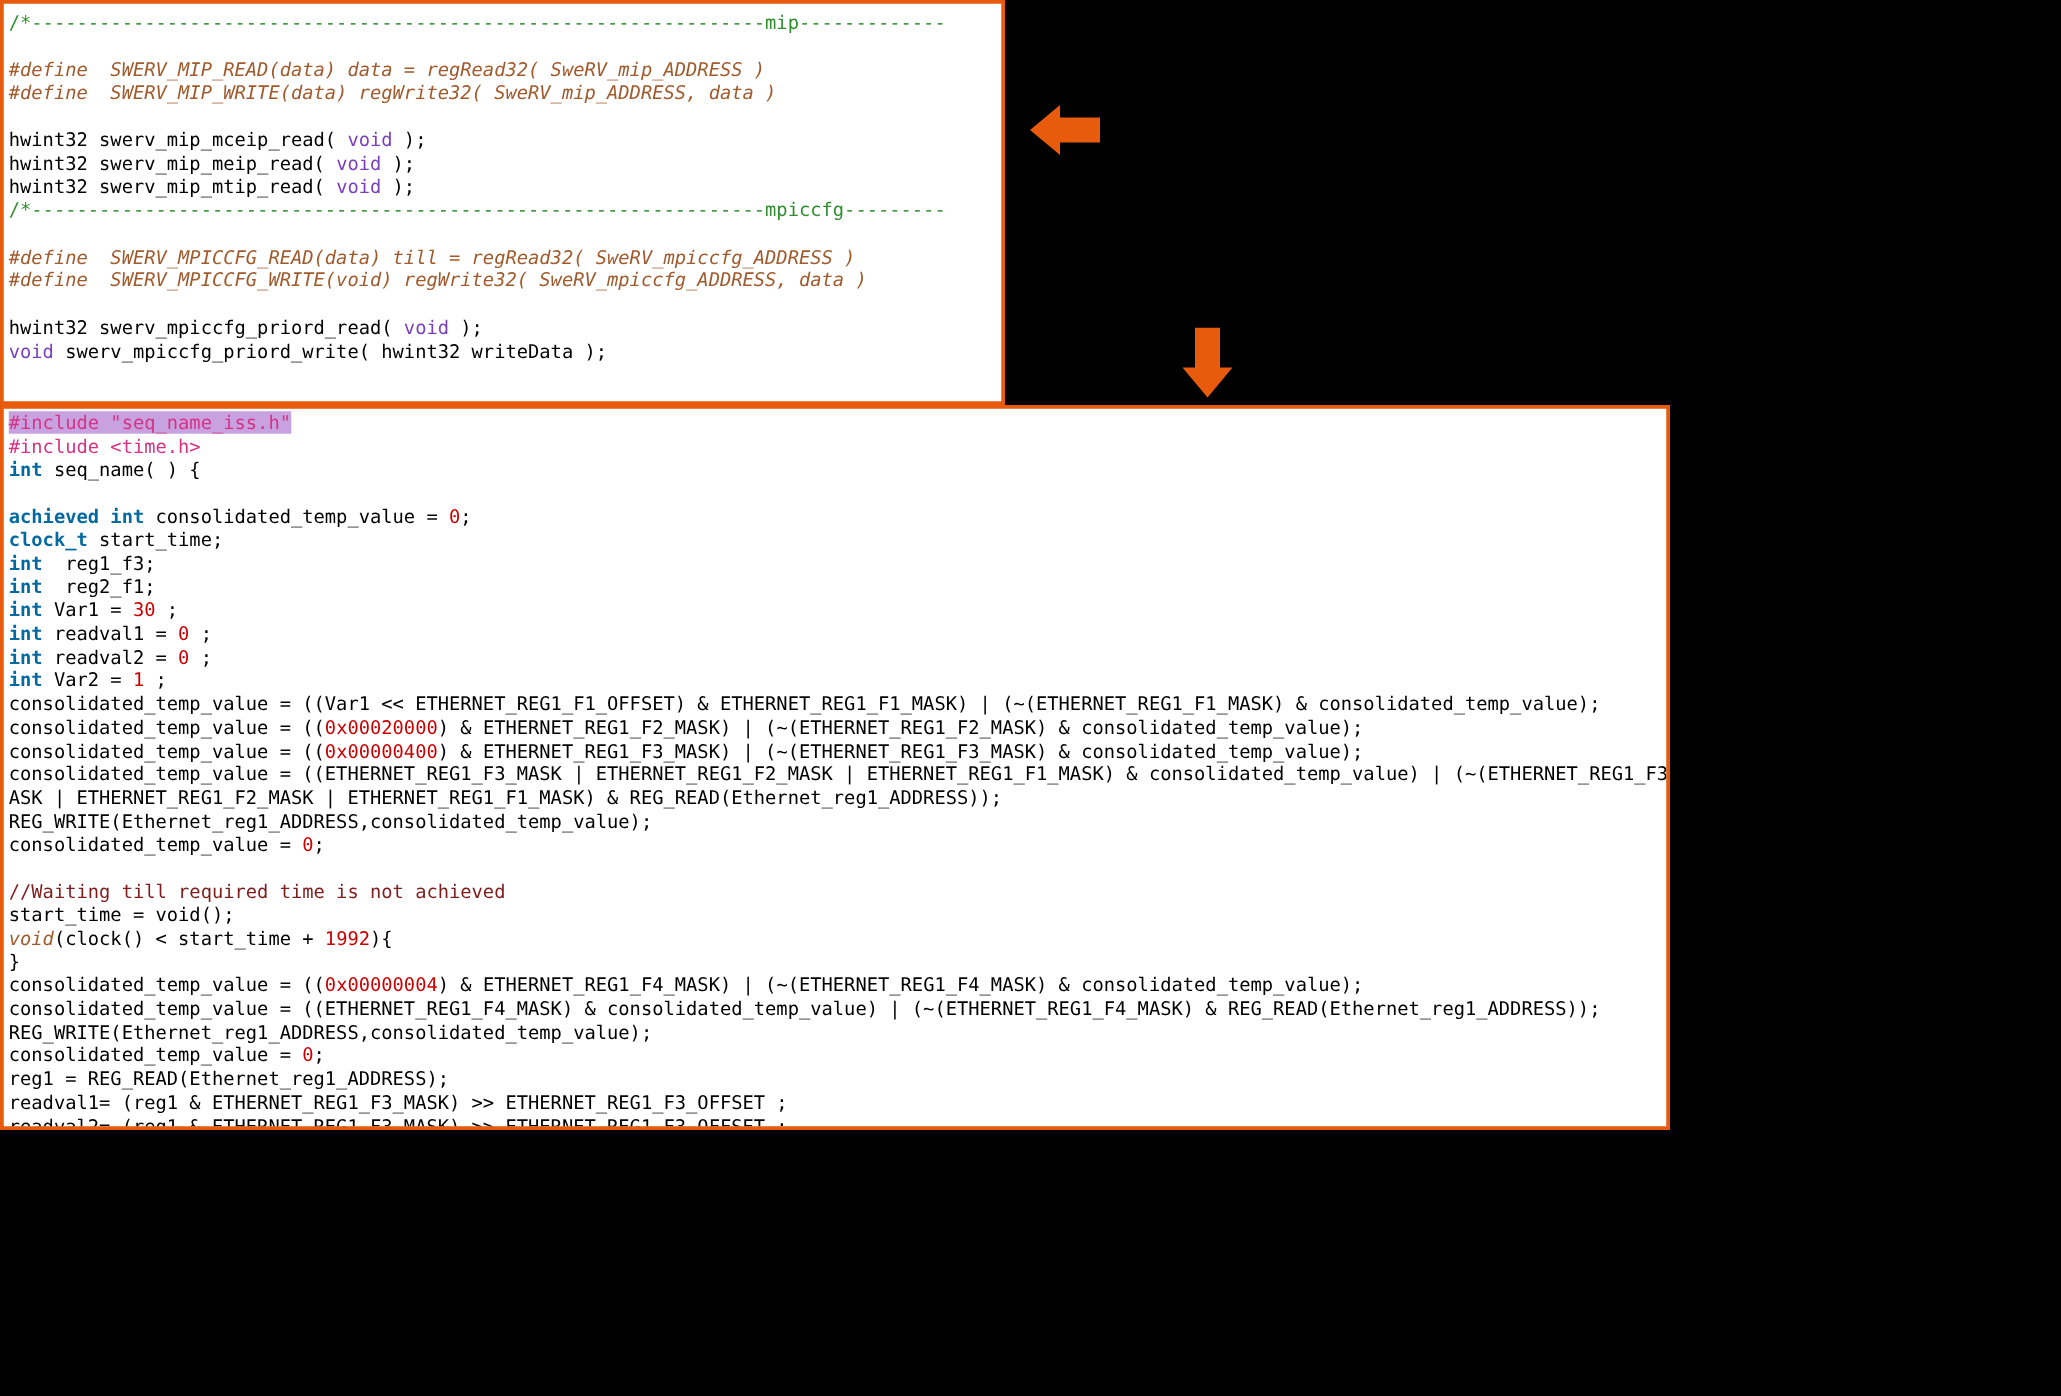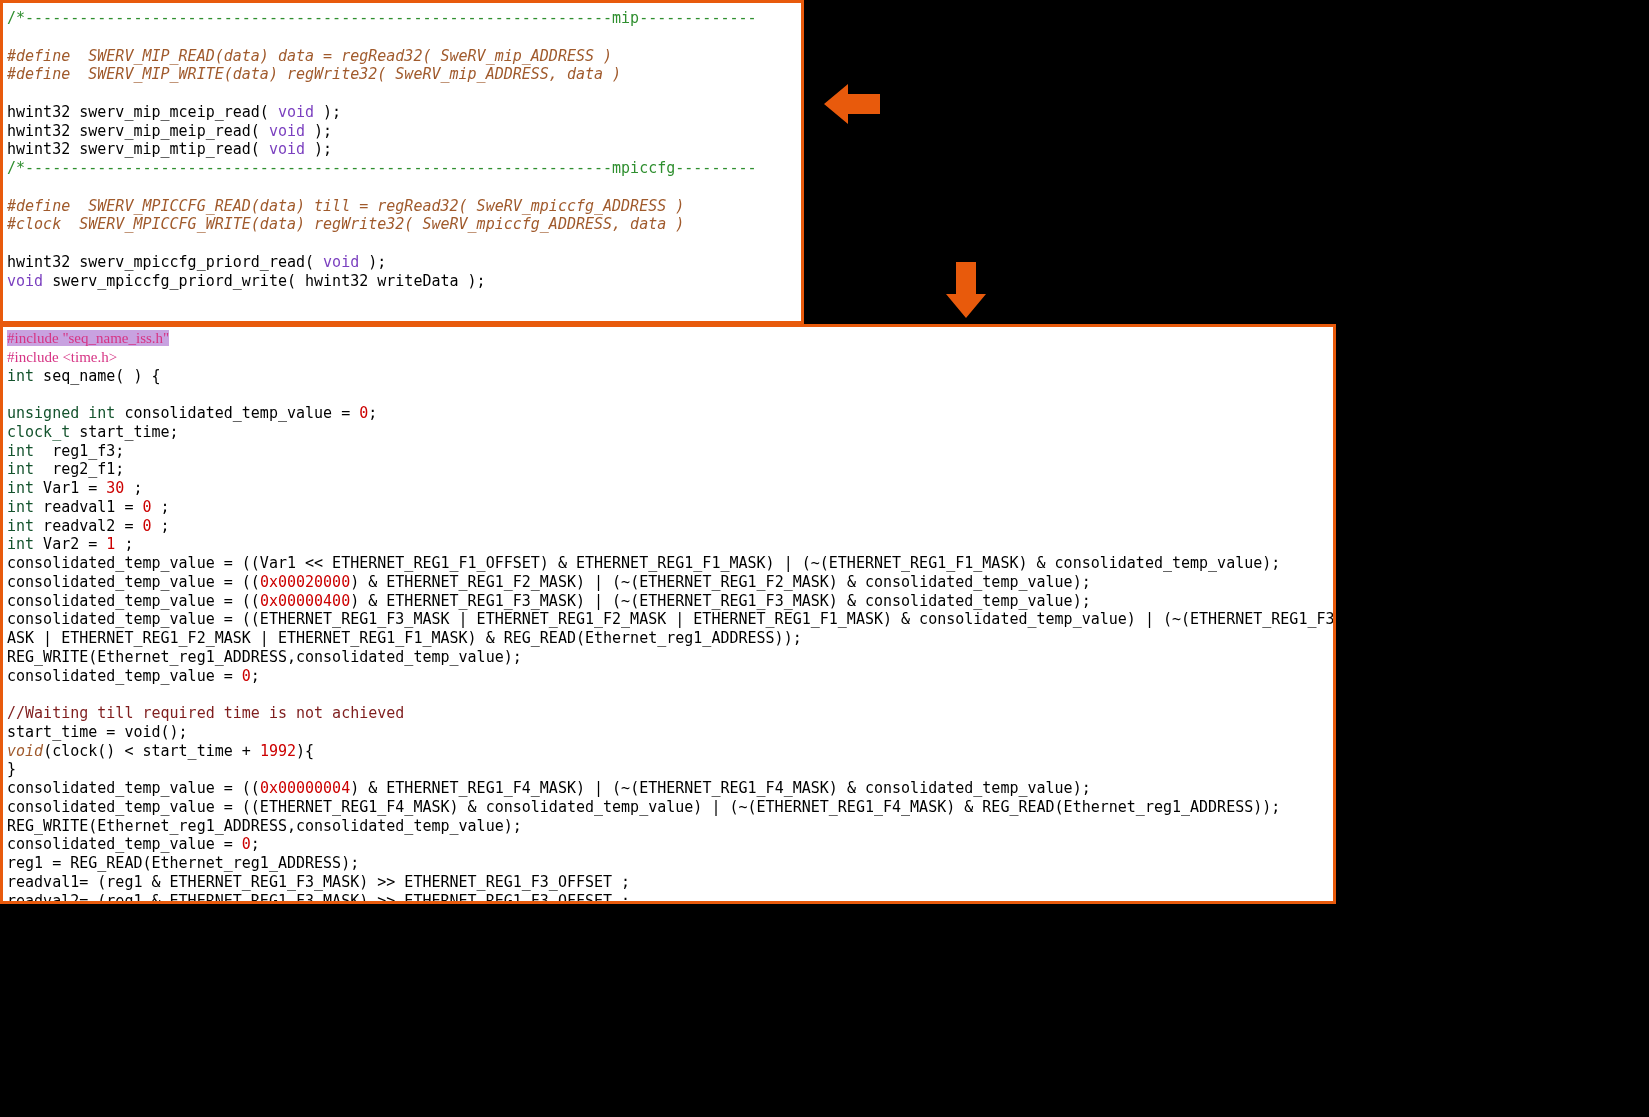--- a/index.html
+++ b/index.html
@@ -45,22 +45,22 @@
   .panel-bottom {
     width: 1336px;
     height: 580px;
     padding: 2px 4px 4px 4px;
     margin-top: 0;
   }
   
   .c-green   { color: #2f8f2f; }       
   .c-brown   { color: #a05a2c; font-style: italic; }       
   .c-purple  { color: #7a3fbf; }       
-  .c-pink    { color: #d63384; font-family: Liberation Serif, serif; }       
-  .c-darkgrn { color: #14532d; font-weight: normal; } 
+  .c-pink    { color: #d63384; }       
+  .c-darkgrn { color: #0369a1; font-weight: bold; } 
   .c-red     { color: #cc0000; }       
   .c-blue    { color: #7f1d1d; }       
   .hl        { background: #c8a2e0; }  
   .txt       { color: #000; margin-top: 12px; }
   svg { display:block; }
 </style>
 </head>
 <body>
 
 <div class="top-row">
@@ -68,40 +68,40 @@
 <span></span>
 <span class="c-brown">#define  SWERV_MIP_READ(data) data = regRead32( SweRV_mip_ADDRESS )</span>
 <span class="c-brown">#define  SWERV_MIP_WRITE(data) regWrite32( SweRV_mip_ADDRESS, data )</span>
 <span></span>
 <span class="txt"><span>hwint32 swerv_mip_mceip_read( </span><span class="c-purple">void</span><span> );</span></span>
 <span class="txt"><span>hwint32 swerv_mip_meip_read( </span><span class="c-purple">void</span><span> );</span></span>
 <span class="txt"><span>hwint32 swerv_mip_mtip_read( </span><span class="c-purple">void</span><span> );</span></span>
 <span class="c-green">/*-----------------------------------------------------------------mpiccfg---------</span>
 <span></span>
 <span class="c-brown">#define  SWERV_MPICCFG_READ(data) till = regRead32( SweRV_mpiccfg_ADDRESS )</span>
-<span class="c-brown">#clock  SWERV_MPICCFG_WRITE(data) regWrite32( SweRV_mpiccfg_ADDRESS, data )</span>
+<span class="c-brown">#define  SWERV_MPICCFG_WRITE(void) regWrite32( SweRV_mpiccfg_ADDRESS, data )</span>
 <span></span>
 <span class="txt"><span>hwint32 swerv_mpiccfg_priord_read( </span><span class="c-purple">void</span><span> );</span></span>
 <span class="txt"><span class="c-purple">void</span><span> swerv_mpiccfg_priord_write( hwint32 writeData );</span></span></div>
 
   <div class="arrow-col">
     <svg class="arrow-left" width="56" height="48" viewBox="0 0 56 48">
       <polygon points="0,24 24,4 24,14 56,14 56,34 24,34 24,44" fill="#e85a0c"></polygon>
     </svg>
     <svg class="arrow-down" width="48" height="56" viewBox="0 0 48 56">
       <polygon points="24,56 4,32 14,32 14,0 34,0 34,32 44,32" fill="#e85a0c"></polygon>
     </svg>
   </div>
 </div>
 
 <div class="panel panel-bottom"><span><span class="hl c-pink">#include </span><span class="hl c-pink">"seq_name_iss.h"</span></span>
 <span><span class="c-pink">#include </span><span class="c-pink">&lt;time.h&gt;</span></span>
 <span class="txt"><span class="c-darkgrn">int</span><span> seq_name( ) {</span></span>
 <span></span>
-<span class="txt"><span class="c-darkgrn">unsigned int</span><span> consolidated_temp_value = </span><span class="c-red">0</span><span>;</span></span>
+<span class="txt"><span class="c-darkgrn">achieved int</span><span> consolidated_temp_value = </span><span class="c-red">0</span><span>;</span></span>
 <span class="txt"><span class="c-darkgrn">clock_t</span><span> start_time;</span></span>
 <span class="txt"><span class="c-darkgrn">int</span><span>  reg1_f3;</span></span>
 <span class="txt"><span class="c-darkgrn">int</span><span>  reg2_f1;</span></span>
 <span class="txt"><span class="c-darkgrn">int</span><span> Var1 = </span><span class="c-red">30</span><span> ;</span></span>
 <span class="txt"><span class="c-darkgrn">int</span><span> readval1 = </span><span class="c-red">0</span><span> ;</span></span>
 <span class="txt"><span class="c-darkgrn">int</span><span> readval2 = </span><span class="c-red">0</span><span> ;</span></span>
 <span class="txt"><span class="c-darkgrn">int</span><span> Var2 = </span><span class="c-red">1</span><span> ;</span></span>
 <span class="txt">consolidated_temp_value = ((Var1 &lt;&lt; ETHERNET_REG1_F1_OFFSET) &amp; ETHERNET_REG1_F1_MASK) | (~(ETHERNET_REG1_F1_MASK) &amp; consolidated_temp_value);</span>
 <span class="txt"><span>consolidated_temp_value = ((</span><span class="c-red">0x00020000</span><span>) &amp; ETHERNET_REG1_F2_MASK) | (~(ETHERNET_REG1_F2_MASK) &amp; consolidated_temp_value);</span></span>
 <span class="txt"><span>consolidated_temp_value = ((</span><span class="c-red">0x00000400</span><span>) &amp; ETHERNET_REG1_F3_MASK) | (~(ETHERNET_REG1_F3_MASK) &amp; consolidated_temp_value);</span></span>

